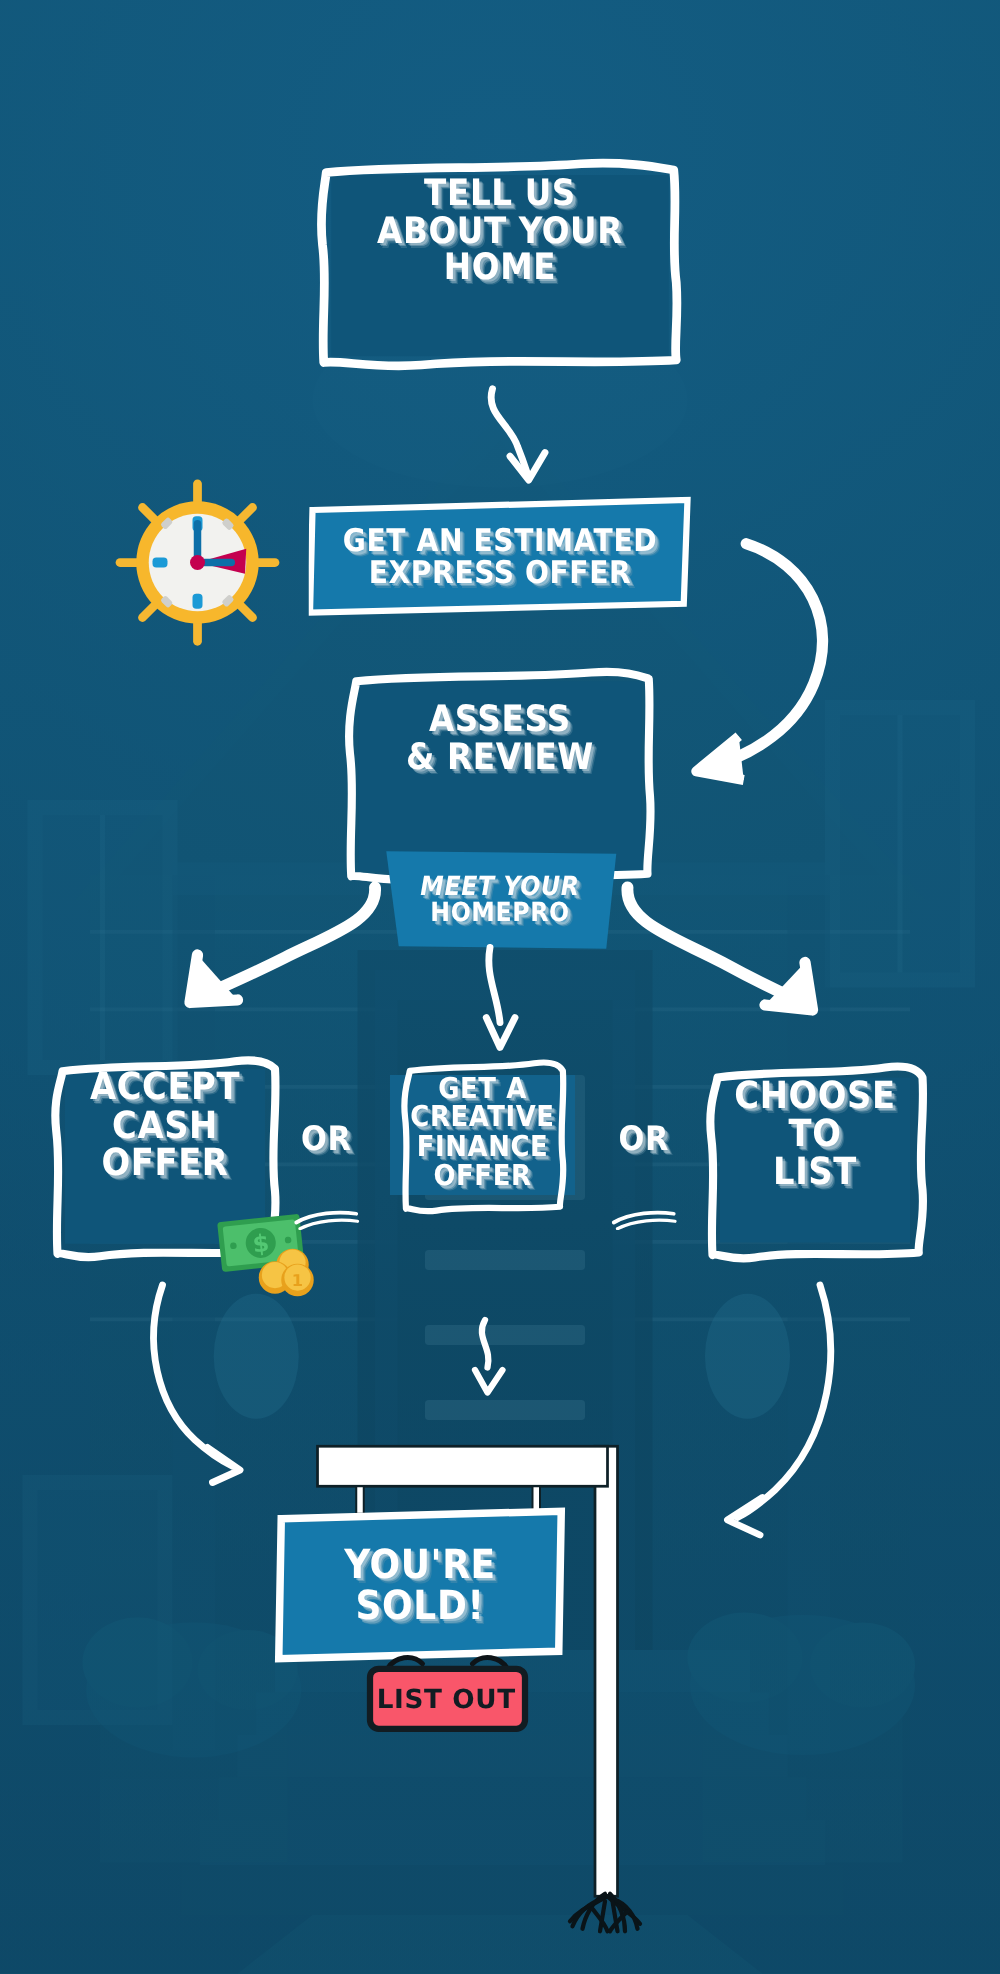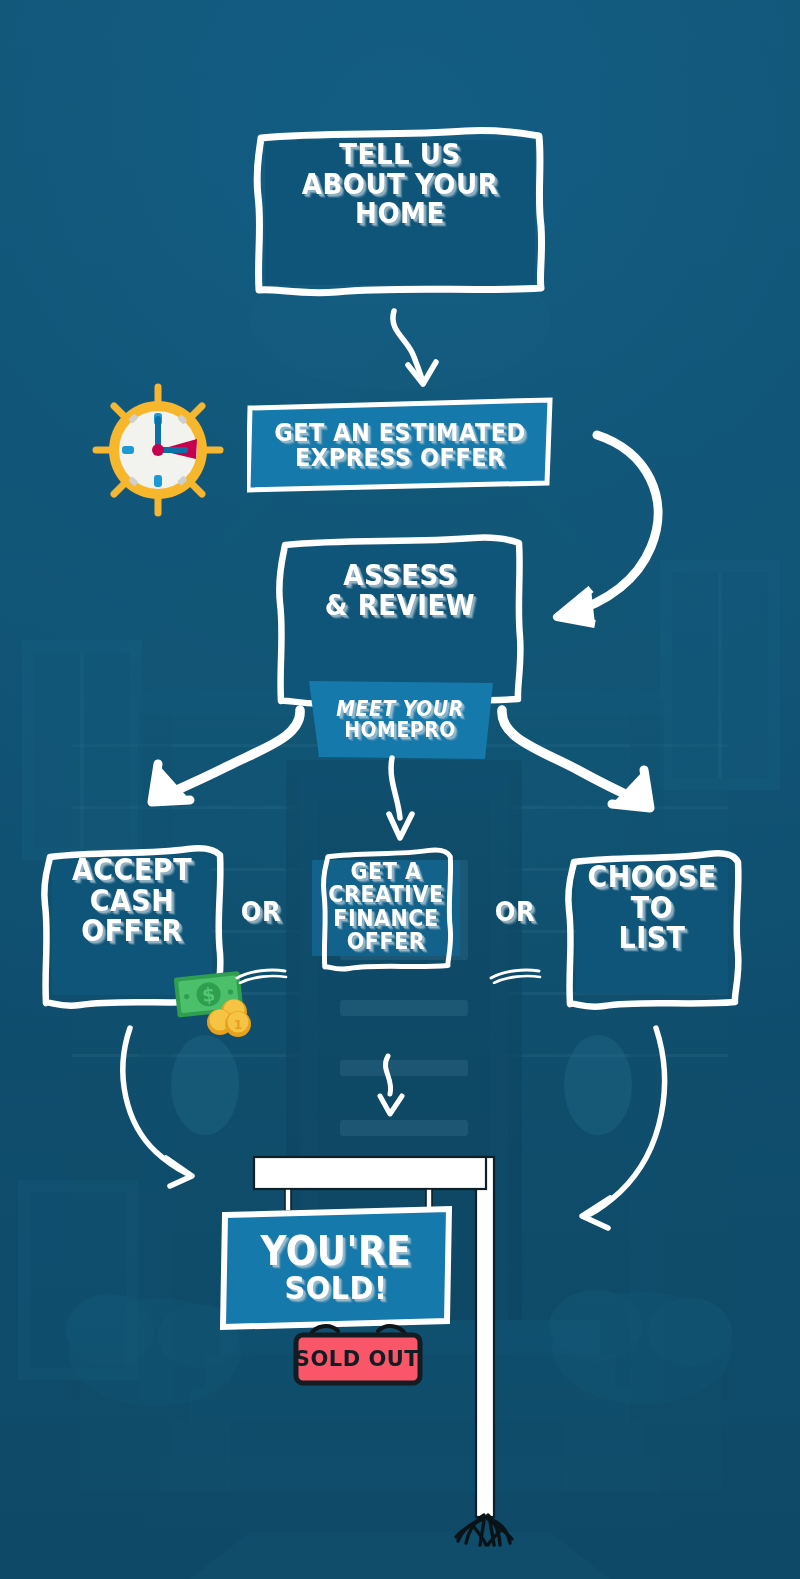--- a/index.html
+++ b/index.html
@@ -429,32 +429,32 @@
         <path d="M284 384 C 278 390, 272 396, 270 400"></path>
       </g>
     </svg>
 
     <div style="position:absolute; left:3px; top:62px; width:230px; height:122px;">
       <svg style="position:absolute; inset:0;" width="230" height="122" viewBox="0 0 230 122">
         <polygon points="4,8 228,2 226,114 2,120" fill="#1579ab" stroke="#ffffff" stroke-width="6"></polygon>
       </svg>
       <div style="position:relative; display:flex; flex-direction:column;
                   align-items:center; justify-content:center; height:100%;">
-        <div class="bt" style="font-size:40px;text-align:center;">YOU'RE</div>
+        <div class="bt" style="font-size:32px;text-align:center;">YOU'RE</div>
         <div class="bt" style="font-size:32px;">SOLD!</div>
       </div>
     </div>
 
     <div style="position:absolute; left:68px; top:176px; width:142px; height:66px;">
       <svg style="position:absolute; inset:0;" width="142" height="66" viewBox="0 0 142 66">
         <path d="M24 14 C 30 4, 44 2, 52 10" fill="none" stroke="#0e1418" stroke-width="4" stroke-linecap="round"></path>
         <path d="M92 10 C 100 2, 114 4, 120 14" fill="none" stroke="#0e1418" stroke-width="4" stroke-linecap="round"></path>
         <rect x="10" y="14" width="124" height="48" rx="7" fill="#f9566a" stroke="#121c22" stroke-width="5"></rect>
       </svg>
       <div style="position:absolute; left:0; top:14px; width:142px; height:48px;
                   display:flex; align-items:center; justify-content:center;">
         <span style="font-family:'DejaVu Sans', sans-serif; font-weight:700;
-                     font-size:21px; letter-spacing:.5px; color:#121c22;">SOLD OUT</span>
+                     font-size:21px; letter-spacing:.5px; color:#121c22;">LIST OUT</span>
       </div>
     </div>
   </div>
 
 </div>
 
 </body></html>

